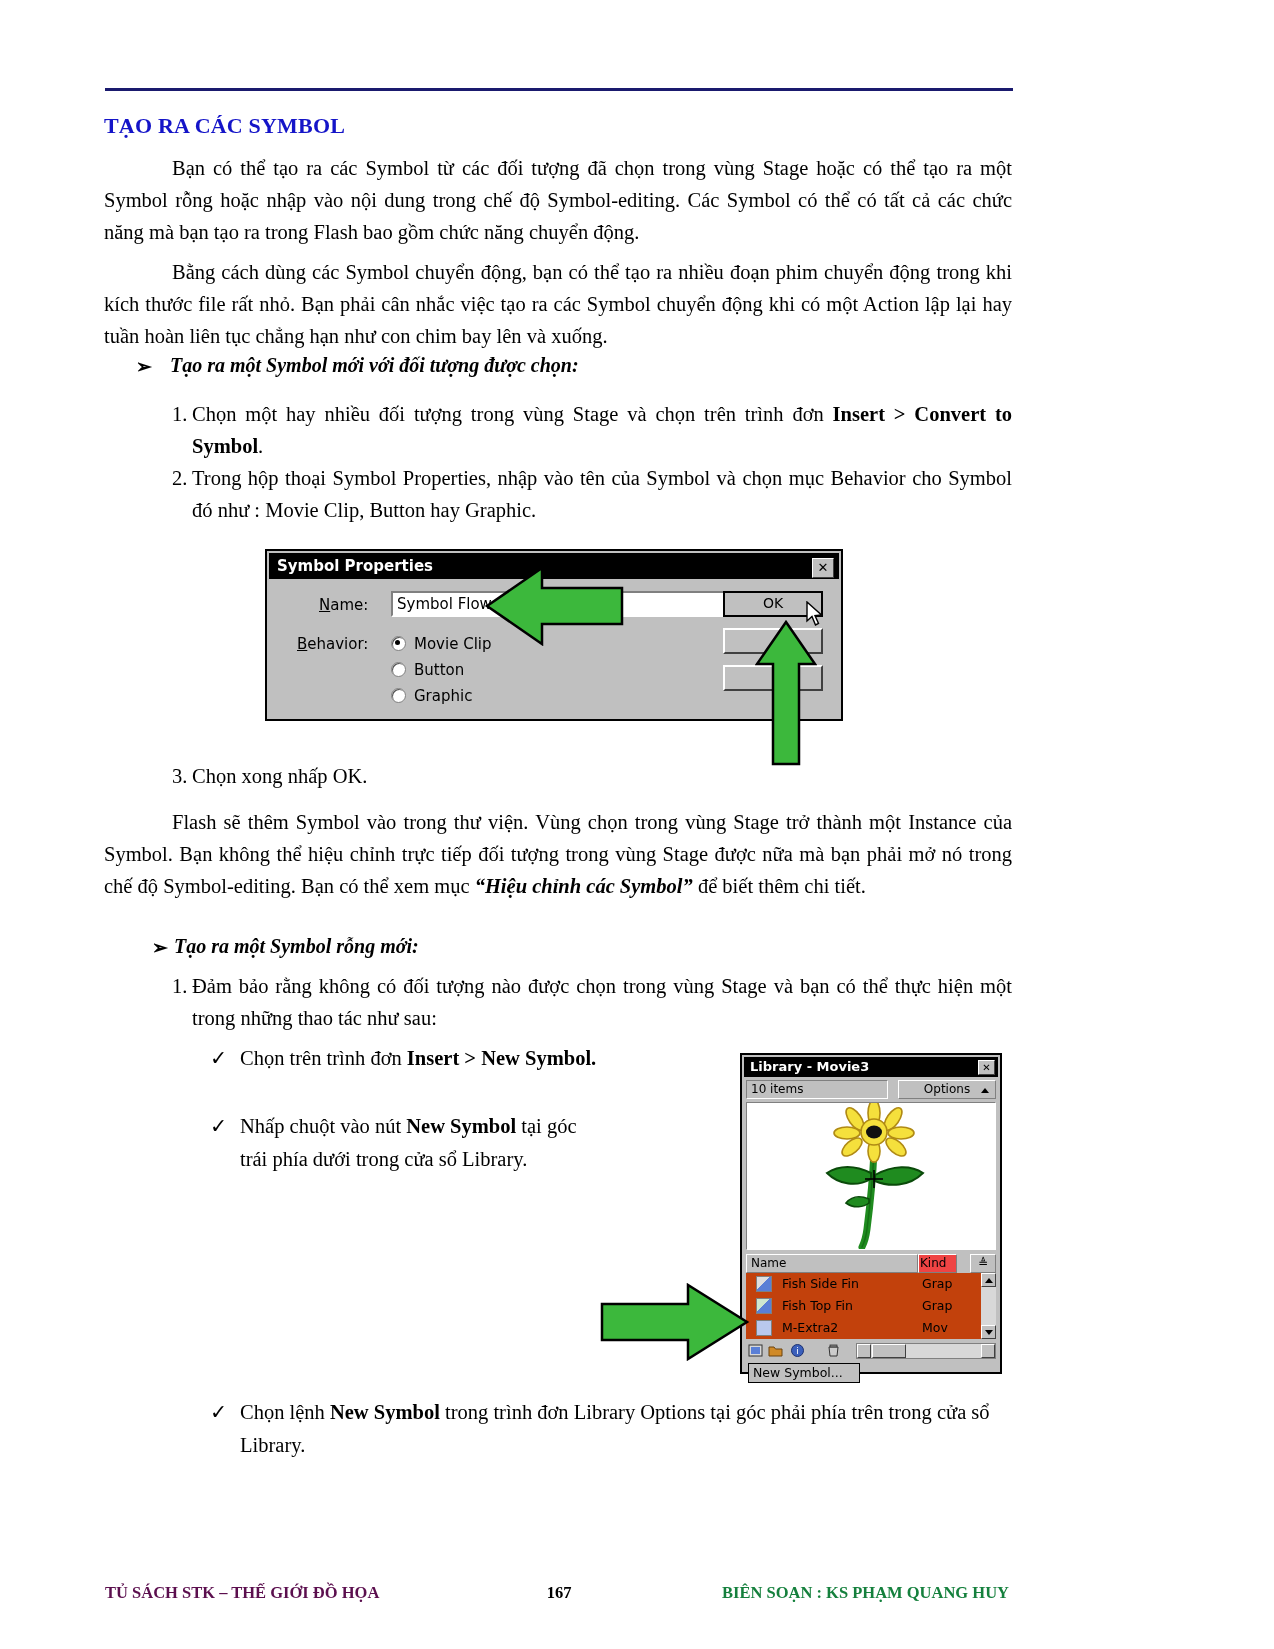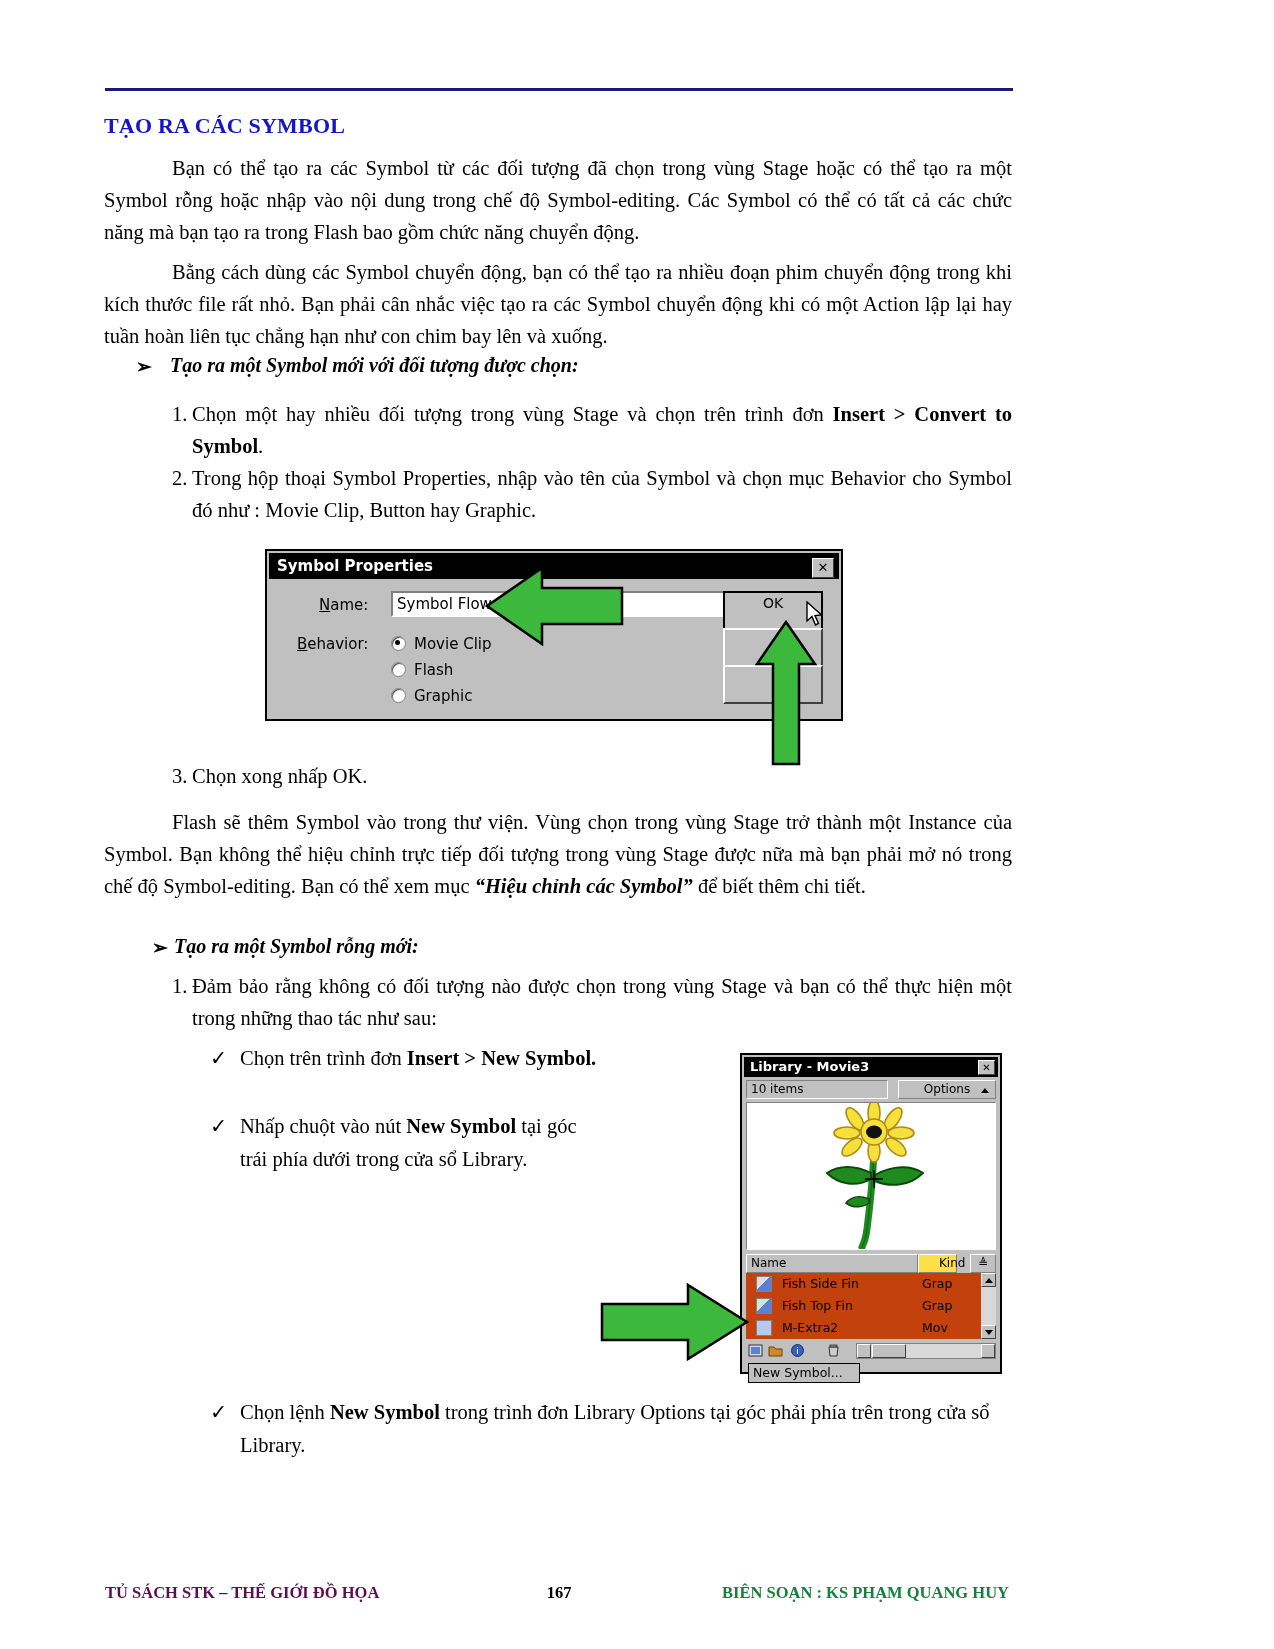--- a/index.html
+++ b/index.html
@@ -115,21 +115,21 @@
     display:inline-block; width:13px; height:13px; border-radius:50%;
     border:1px solid #808080; background:#fff;
     vertical-align:-2px; margin-right:8px; position:relative;
     box-shadow:inset 1px 1px 0 #555;
   }
   .radio.on::after{
     content:""; position:absolute; left:3px; top:3px;
     width:5px; height:5px; border-radius:50%; background:#000;
   }
   .dlg-btn {
-    position:absolute; width:100px; height:39px;
+    position:absolute; width:100px; height:26px;
     background:#c0c0c0;
     border:2px solid #fff; border-right-color:#404040; border-bottom-color:#404040;
     box-sizing:border-box;
     font-size:14px; text-align:center; line-height:22px; color:#000;
   }
   .dlg-btn.def { border:2px solid #000; line-height:20px; }
   .cursor-arrow { position:absolute; width:0; height:0; }
 
   
   .lib {
@@ -177,23 +177,23 @@
     font-size:12px;
   }
   .lib-colname {
     position:absolute; left:0; top:0; width:172px; height:19px;
     background:#c0c0c0; border:1px solid #fff;
     border-right-color:#808080; border-bottom-color:#808080;
     box-sizing:border-box; line-height:17px; padding-left:4px;
   }
   .lib-colkind {
     position:absolute; left:172px; top:0; width:39px; height:19px;
-    background:#fde047; border:1px solid #fff;
+    background:#ef4444; border:1px solid #fff;
     border-right-color:#808080; border-bottom-color:#808080;
-    box-sizing:border-box; line-height:17px; padding-left:20px;
+    box-sizing:border-box; line-height:17px; padding-left:1px;
   }
   .lib-colsort {
     position:absolute; left:224px; top:0; right:0; height:19px;
     background:#c0c0c0; border:1px solid #fff;
     border-right-color:#808080; border-bottom-color:#808080;
     box-sizing:border-box; line-height:17px; text-align:center;
   }
   .lib-list {
     position:absolute; left:4px; top:218px; right:4px; height:66px;
     background:#c2410c; overflow:hidden; font-size:12.5px;
@@ -290,21 +290,21 @@
     </div>
 
     <div class="dlg-lbl" style="left:30px; top:84px;">
       <u>B</u><span>ehavior:</span>
     </div>
 
     <div class="radio-row" style="left:124px; top:84px;">
       <span class="radio on"></span><span>Movie Clip</span>
     </div>
     <div class="radio-row" style="left:124px; top:110px;">
-      <span class="radio"></span><span>Flash</span>
+      <span class="radio"></span><span>Button</span>
     </div>
     <div class="radio-row" style="left:124px; top:136px;">
       <span class="radio"></span><span>Graphic</span>
     </div>
 
     <div class="dlg-btn def" style="left:456px; top:40px;">OK</div>
     <div class="dlg-btn" style="left:456px; top:77px;"></div>
     <div class="dlg-btn" style="left:456px; top:114px;"></div>
 
     <svg class="cursor-arrow" style="left:538px; top:50px; width:20px; height:28px;" viewBox="0 0 20 28">

